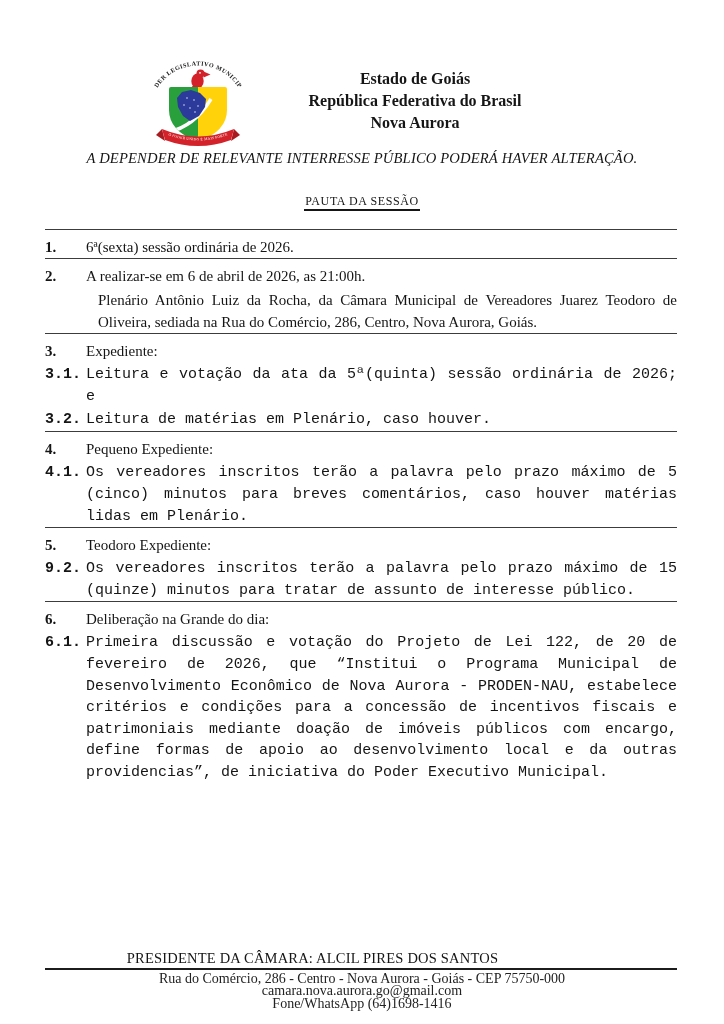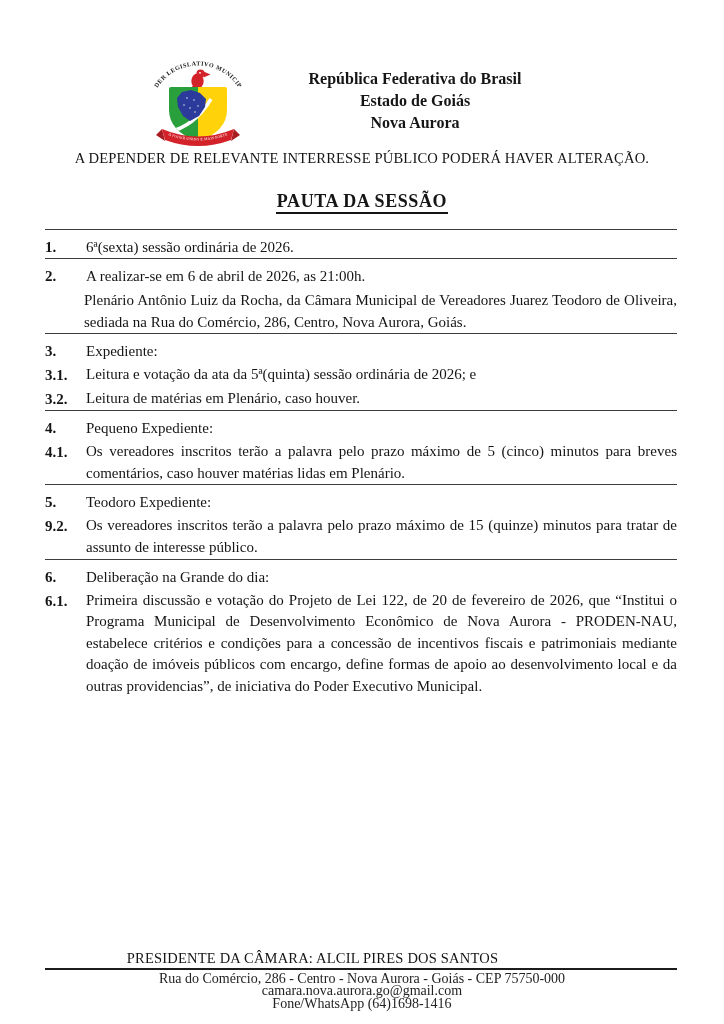--- a/index.html
+++ b/index.html
@@ -11,37 +11,37 @@
   .page{position:absolute;inset:0;background:#fff;overflow:hidden;}
 
   
   .seal{position:absolute;left:154px;top:50px;width:88px;height:102px;}
   .head-text{
     position:absolute;left:150px;top:68px;width:530px;
     text-align:center;font-weight:bold;font-size:16px;line-height:22px;
   }
   .notice{
     position:absolute;left:0;top:150px;width:724px;text-align:center;
-    font-size:14.6px;letter-spacing:0.15px;white-space:nowrap;
+    font-size:14.6px;letter-spacing:0.15px;white-space:nowrap;font-style:italic;
   }
   .doc-title{position:absolute;left:0;top:191px;width:724px;text-align:center;}
   .doc-title span{
-    font-weight:bold;font-size:18px;letter-spacing:0.6px;
+    font-weight:normal;font-size:12px;letter-spacing:0.6px;
     border-bottom:2px solid #151515;padding:0 1px 1px 1px;
   }
 
   
   .agenda{position:absolute;left:45px;top:229px;width:632px;font-size:15px;}
   hr.rule{border:none;border-top:1.2px solid #3c3c3c;margin:0;height:0;}
   .row{display:flex;line-height:22px;margin-top:6px;}
   .row .num{flex:0 0 41px;font-weight:bold;}
   .row .txt{flex:1;}
-  .subrow{margin-top:2px;}
+  .subrow{margin-top:2px;font-family:Liberation Mono, monospace;}
   .subrow .txt{text-align:justify;line-height:21.6px;}
-  .para{margin-left:39px;margin-top:3px;line-height:21.6px;text-align:justify;}
+  .para{margin-left:53px;margin-top:3px;line-height:21.6px;text-align:justify;}
   .g2{margin-top:14px;} .g3{margin-top:19px;} .g4{margin-top:12px;}
   .g5{margin-top:15px;} .g6{margin-top:14px;}
 
   
   .footer-president{
     position:absolute;top:950px;left:0;width:625px;text-align:center;
     font-size:14.5px;letter-spacing:0.2px;
   }
   .footer-rule{
     position:absolute;top:968px;left:45px;width:632px;height:0;
@@ -97,22 +97,22 @@
       <path d="M8,79 L2,85 L11,91 Z" fill="#a81b21"></path>
       <path d="M80,79 L86,85 L77,91 Z" fill="#a81b21"></path>
       <path d="M8,79 Q44,94 80,79 L77,90 Q44,102 11,90 Z" fill="#d3222a"></path>
       <text font-size="3.7" fill="#ffffff" letter-spacing="0.25">
         <textPath href="#ribArc" startOffset="50%" text-anchor="middle">O PODER UNIDO É MAIS FORTE</textPath>
       </text>
     </g>
   </svg>
 
   <div class="head-text">
+    <div>Estado de Goiás</div>
     <div>República Federativa do Brasil</div>
-    <div>Estado de Goiás</div>
     <div>Nova Aurora</div>
   </div>
 
   <div class="notice">A DEPENDER DE RELEVANTE INTERRESSE PÚBLICO PODERÁ HAVER ALTERAÇÃO.</div>
 
   <div class="doc-title">
     <span>PAUTA DA SESSÃO</span>
   </div>
 
   <div class="agenda">

